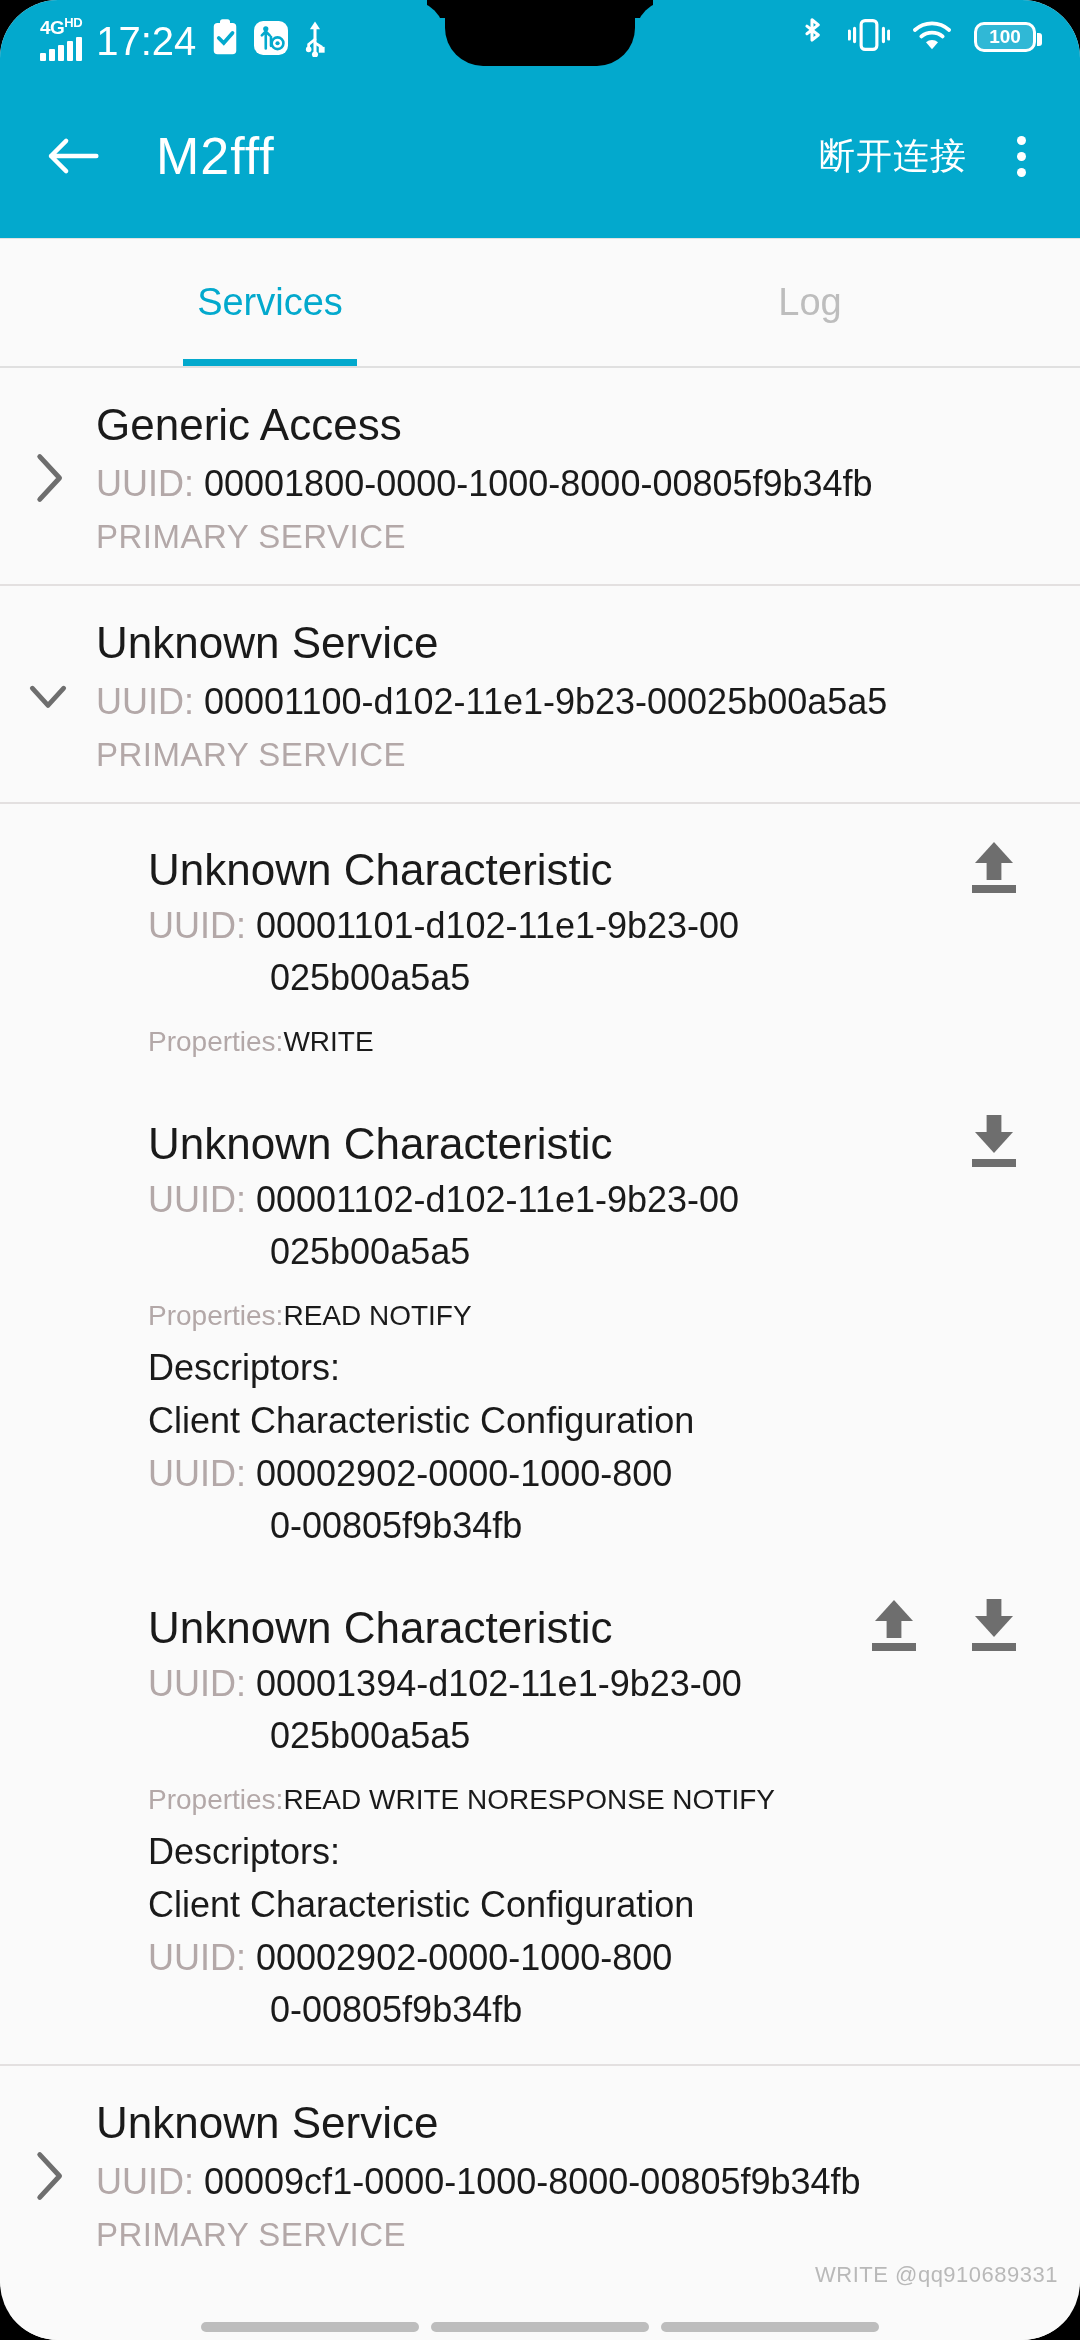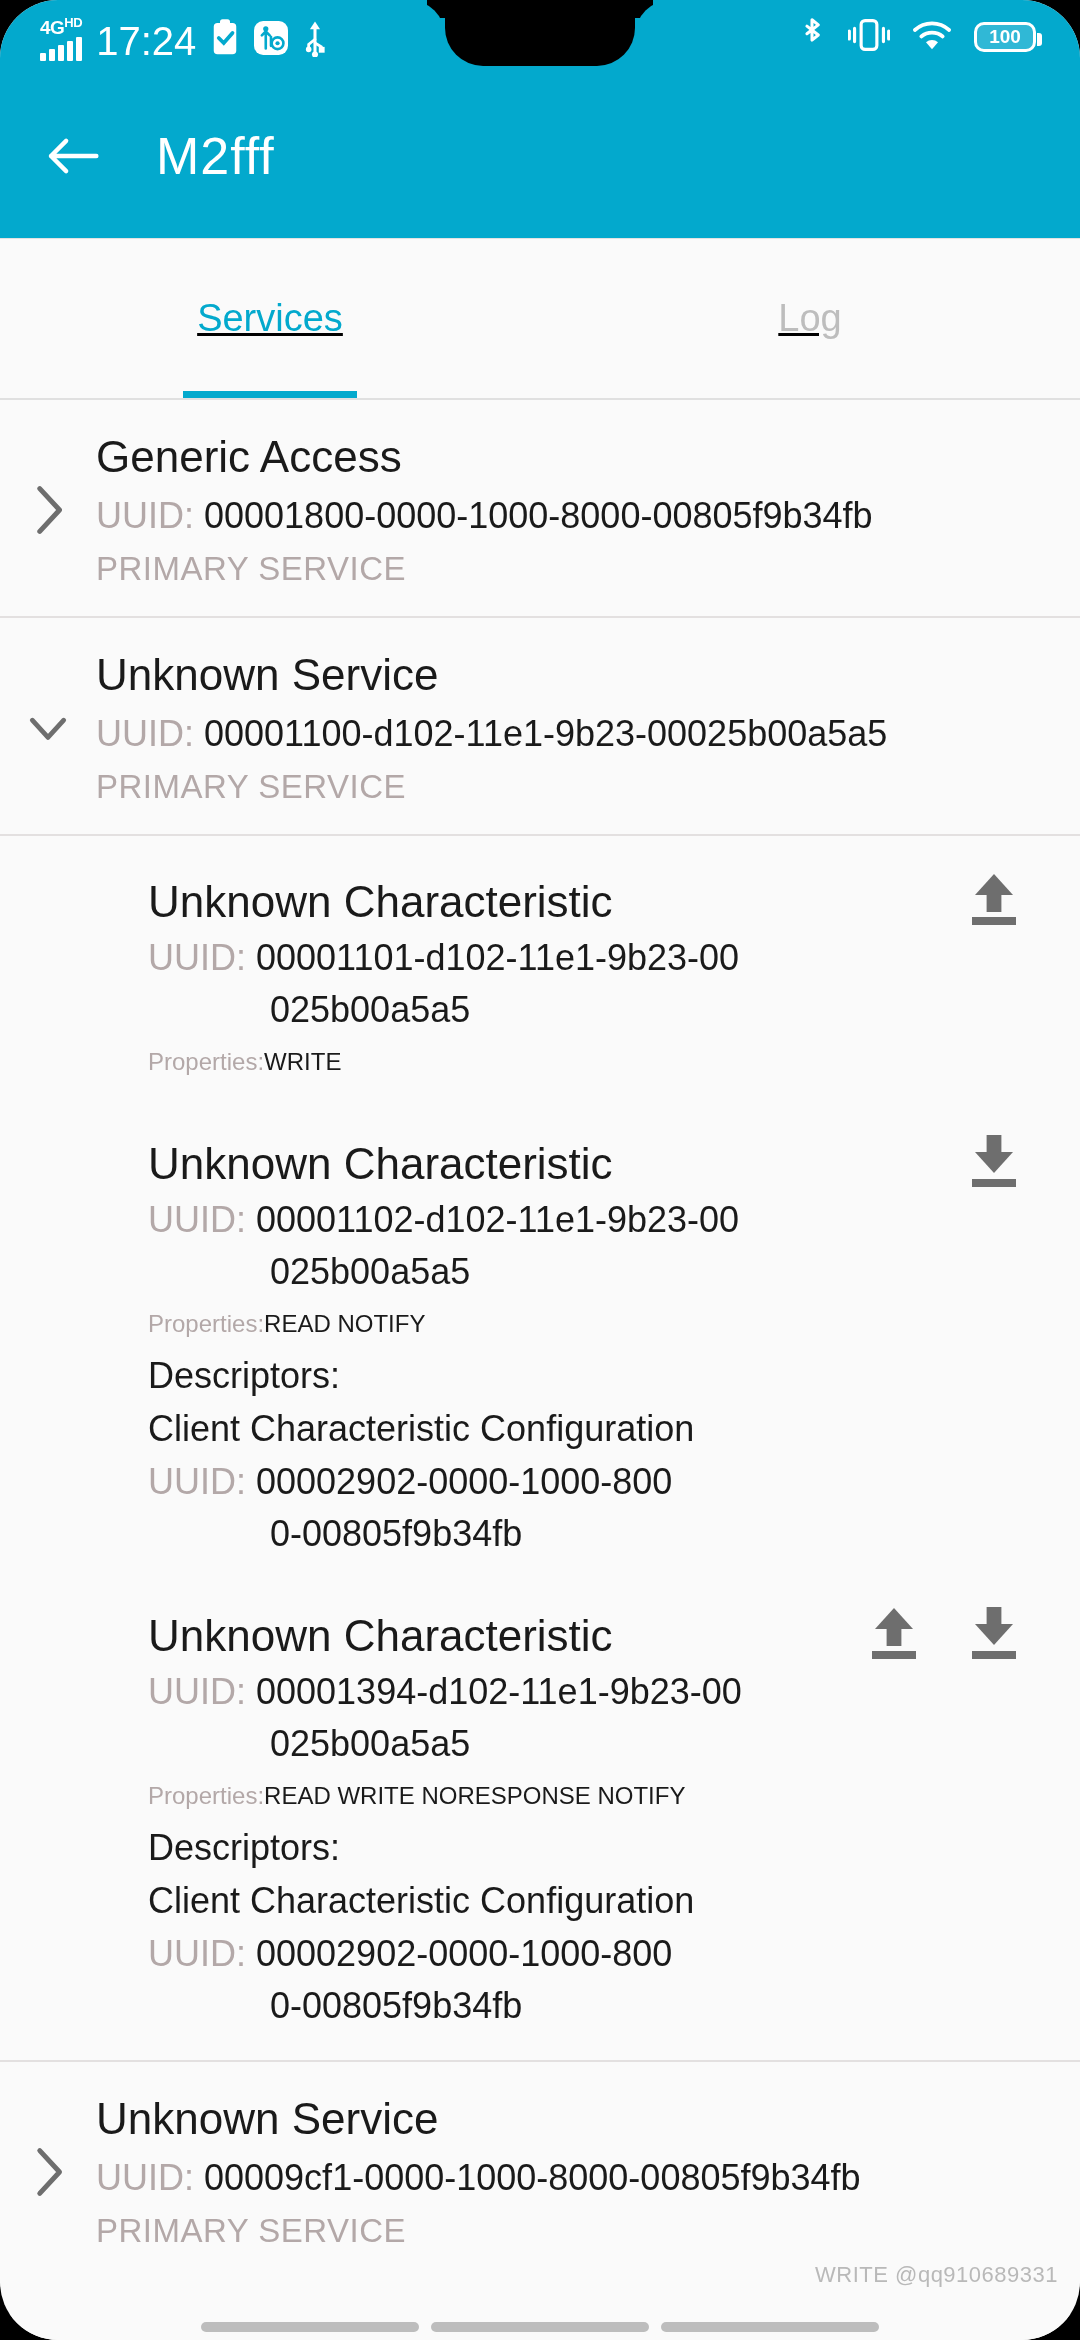--- a/index.html
+++ b/index.html
@@ -64,21 +64,21 @@
     padding:0 38px; color:#fff;
   }
   .back { width:70px; height:70px; display:flex; align-items:center; justify-content:center; }
   .title { font-size:52px; font-weight:400; margin-left:48px; letter-spacing:1px; white-space:nowrap; }
   .ab-right { margin-left:auto; display:flex; align-items:center; gap:34px; }
   .disconnect { font-size:36px; letter-spacing:1px; }
   .kebab { display:flex; flex-direction:column; gap:7px; padding:14px 16px; }
   .kebab i { width:9px; height:9px; border-radius:50%; background:#fff; display:block; }
 
   
-  .tabs { display:flex; background:#FAFAFA; height:160px; box-shadow:0 1px 0 #E2E2E2 inset;text-decoration:underline; }
+  .tabs { display:flex; background:#FAFAFA; height:128px; box-shadow:0 1px 0 #E2E2E2 inset; }
   .tab { flex:1; display:flex; align-items:center; justify-content:center; position:relative;
          font-size:38px; color:#BDBDBD; }
   .tab.active { color:#03A9CD; }
   .tab.active::after{
     content:""; position:absolute; bottom:0; left:50%; transform:translateX(-50%);
     width:174px; height:7px; background:#03A9CD;
   }
   .tabs-shadow { height:2px; background:#E0E0E0; }
 
   
@@ -93,21 +93,21 @@
   .uuid-label { color:#B3A8A8; }
   .primary { font-size:33px; color:#B3A8A8; letter-spacing:0.5px; line-height:50px; }
 
   
   .chars { background:#FAFAFA; padding:14px 0 4px 0; }
   .char { position:relative; padding:22px 0 24px 148px; }
   .char-name { font-size:44px; color:#1A1A1A; line-height:60px; }
   .char-uuid { font-size:36px; color:#1A1A1A; line-height:52px; }
   .char-uuid .uuid-label { color:#B3A8A8; }
   .char-uuid .cont { display:block; padding-left:122px; }
-  .props { font-size:24px; line-height:52px; color:#1A1A1A; display:flex; align-items:center; }
+  .props { font-size:28px; line-height:52px; color:#1A1A1A; display:flex; align-items:center;margin-top:12px; }
   .props .plabel { color:#B3A8A8; flex:0 0 auto; }
   .props .pval { color:#1A1A1A; }
   .props.multi { align-items:center; }
   .props.multi .pval { display:flex; flex-direction:row; line-height:52px; }
   .desc-head { font-size:36px; color:#1A1A1A; line-height:52px; }
   .desc-name { font-size:36px; color:#1A1A1A; line-height:54px; }
   .desc-uuid { font-size:36px; color:#1A1A1A; line-height:52px; }
   .desc-uuid .uuid-label { color:#B3A8A8; }
   .desc-uuid .cont { display:block; padding-left:122px; }
 
@@ -201,20 +201,28 @@
     </div>
   </div>
 
   <div class="appbar">
     <div class="back">
       <svg width="56" height="44" viewBox="0 0 40 32">
         <path d="M37 16H4M15 5L4 16l11 11" stroke="#fff" stroke-width="3.2" fill="none" stroke-linecap="round" stroke-linejoin="round"></path>
       </svg>
     </div>
     <div class="title">M2fff</div>
+    <div class="ab-right">
+      <div class="disconnect">断开连接</div>
+      <div class="kebab">
+        <i></i>
+            <i></i>
+            <i></i>
+      </div>
+    </div>
   </div>
 
   <div class="tabs">
     <div class="tab active">
       <span>Services</span>
     </div>
     <div class="tab">
       <span>Log</span>
     </div>
   </div>

